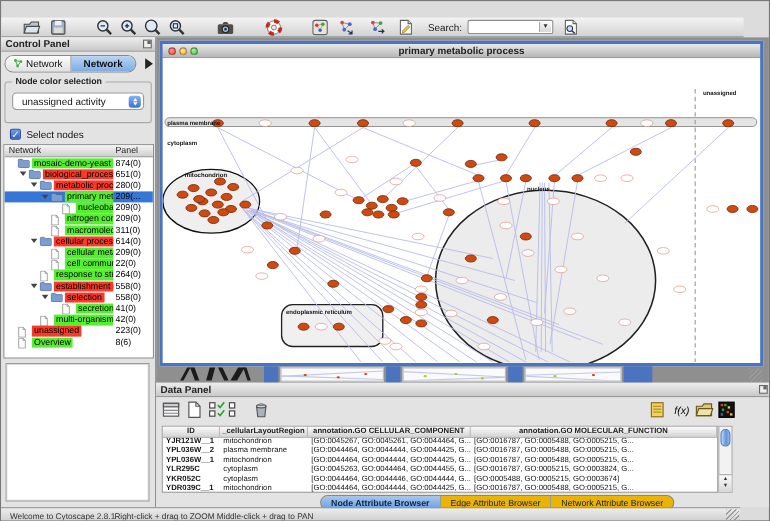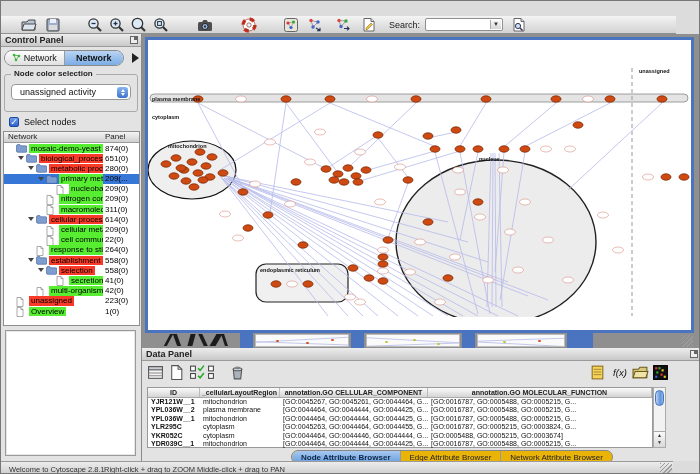--- a/index.html
+++ b/index.html
@@ -408,29 +408,37 @@
               </svg></span>
             <span class="t-label red" style="left: 25px; max-width: 74px;">unassigned</span>
             <span class="t-count">223(0)</span>
           </div>
           <div class="trow">
             <span class="t-ico" style="left: 12px;"><svg width="8" height="10" viewBox="0 0 8 10">
                 <path d="M1 .5h4l2 2v7H1z" fill="#fff" stroke="#888" stroke-width=".7"></path>
                 <path d="M5 .5v2h2" fill="none" stroke="#888" stroke-width=".7"></path>
               </svg></span>
             <span class="t-label green" style="left: 25px; max-width: 74px;">Overview</span>
-            <span class="t-count">1(0)</span>
+            <span class="t-count">8(6)</span>
           </div>
         </div>
     </div>
     <div class="overview"></div>
   </div>
 
   <div class="desktop">
     <div class="netwin">
+      <div class="netwin-title">
+        <div class="lights">
+          <div class="light l-red"></div>
+          <div class="light l-yel"></div>
+          <div class="light l-grn"></div>
+        </div>
+        <div class="t">primary metabolic process</div>
+      </div>
       <div class="canvas">
         <svg id="graph-svg" width="543" height="277" viewBox="0 0 543 277">
           <rect x="2" y="54" width="538" height="8" rx="4" fill="#e4e4e4" stroke="#888" stroke-width="0.8"></rect>
           <ellipse cx="44" cy="130" rx="44" ry="29" fill="#efefef" stroke="#111" stroke-width="1.2"></ellipse>
           <ellipse cx="348" cy="202" rx="100" ry="82" fill="#ececec" stroke="#222" stroke-width="1.4"></ellipse>
           <rect x="108" y="224" width="92" height="38" rx="10" fill="#f0f0f0" stroke="#222" stroke-width="1.2"></rect>
           <line x1="484" y1="28" x2="484" y2="276" stroke="#999" stroke-width="1" stroke-dasharray="4 3"></line>
           <g id="g-edges">
               <line x1="72" y1="136" x2="180" y2="276" stroke="#b7bbea" stroke-width="0.9" opacity="0.9"></line>
               <line x1="72" y1="136" x2="200" y2="276" stroke="#b7bbea" stroke-width="0.9" opacity="0.9"></line>

